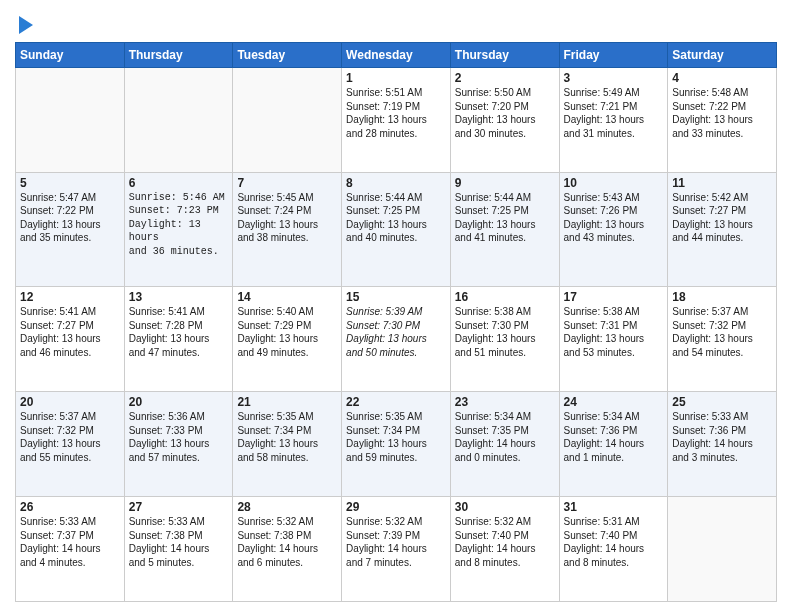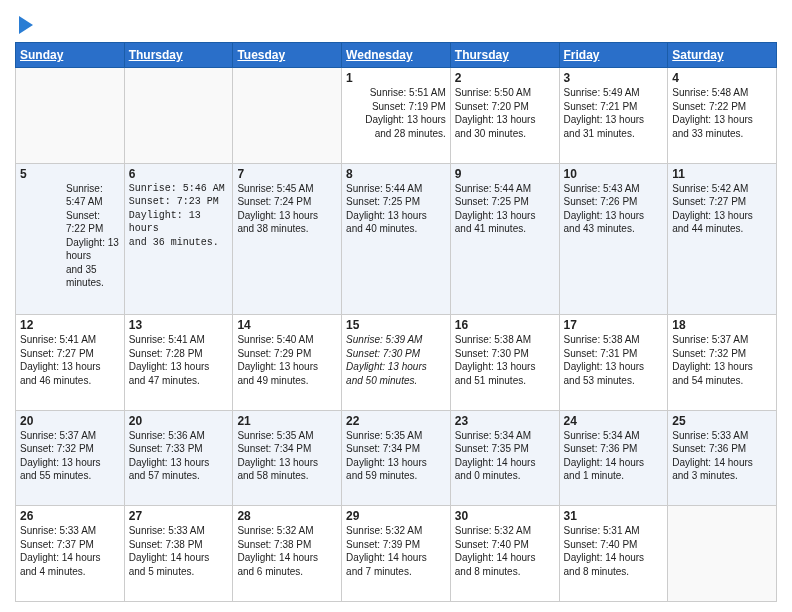--- a/index.html
+++ b/index.html
@@ -71,21 +71,20 @@
       table-layout: fixed;
     }
     .calendar-table th {
       background: #2a6fc9;
       color: #fff;
       font-size: 12px;
       font-weight: bold;
       padding: 5px 4px;
       text-align: left;
       border: 1px solid #1a5ca8;
-      text-decoration: underline;
     }
     .calendar-table td {
       border: 1px solid #ccc;
       vertical-align: top;
       padding: 3px 4px;
       font-size: 10.5px;
       color: #222;
       height: 82px;
     }
     .calendar-table tr:nth-child(even) td {
@@ -139,21 +138,21 @@
           <th>Saturday</th>
         </tr>
     </thead>
     <tbody id="cal-body">
     <tr>
           <td class="empty-cell"></td>
           <td class="empty-cell"></td>
           <td class="empty-cell"></td>
           <td>
             <span class="day-num">1</span>
-            <div class="cell-text" style="white-space: pre-line; text-align: right;">Sunrise: 5:51 AM
+            <div class="cell-text" style="white-space: pre-line;">Sunrise: 5:51 AM
 Sunset: 7:19 PM
 Daylight: 13 hours
 and 28 minutes.</div>
           </td>
           <td>
             <span class="day-num">2</span>
             <div class="cell-text" style="white-space: pre-line;">Sunrise: 5:50 AM
 Sunset: 7:20 PM
 Daylight: 13 hours
 and 30 minutes.</div>
@@ -169,21 +168,21 @@
             <span class="day-num">4</span>
             <div class="cell-text" style="white-space: pre-line;">Sunrise: 5:48 AM
 Sunset: 7:22 PM
 Daylight: 13 hours
 and 33 minutes.</div>
           </td>
         </tr>
         <tr>
           <td>
             <span class="day-num">5</span>
-            <div class="cell-text" style="white-space: pre-line; margin-left: 46px;">Sunrise: 5:47 AM
+            <div class="cell-text" style="white-space: pre-line;">Sunrise: 5:47 AM
 Sunset: 7:22 PM
 Daylight: 13 hours
 and 35 minutes.</div>
           </td>
           <td>
             <span class="day-num">6</span>
             <div class="cell-text" style="white-space: pre-line; font-family: Liberation Mono, monospace;">Sunrise: 5:46 AM
 Sunset: 7:23 PM
 Daylight: 13 hours
 and 36 minutes.</div>

